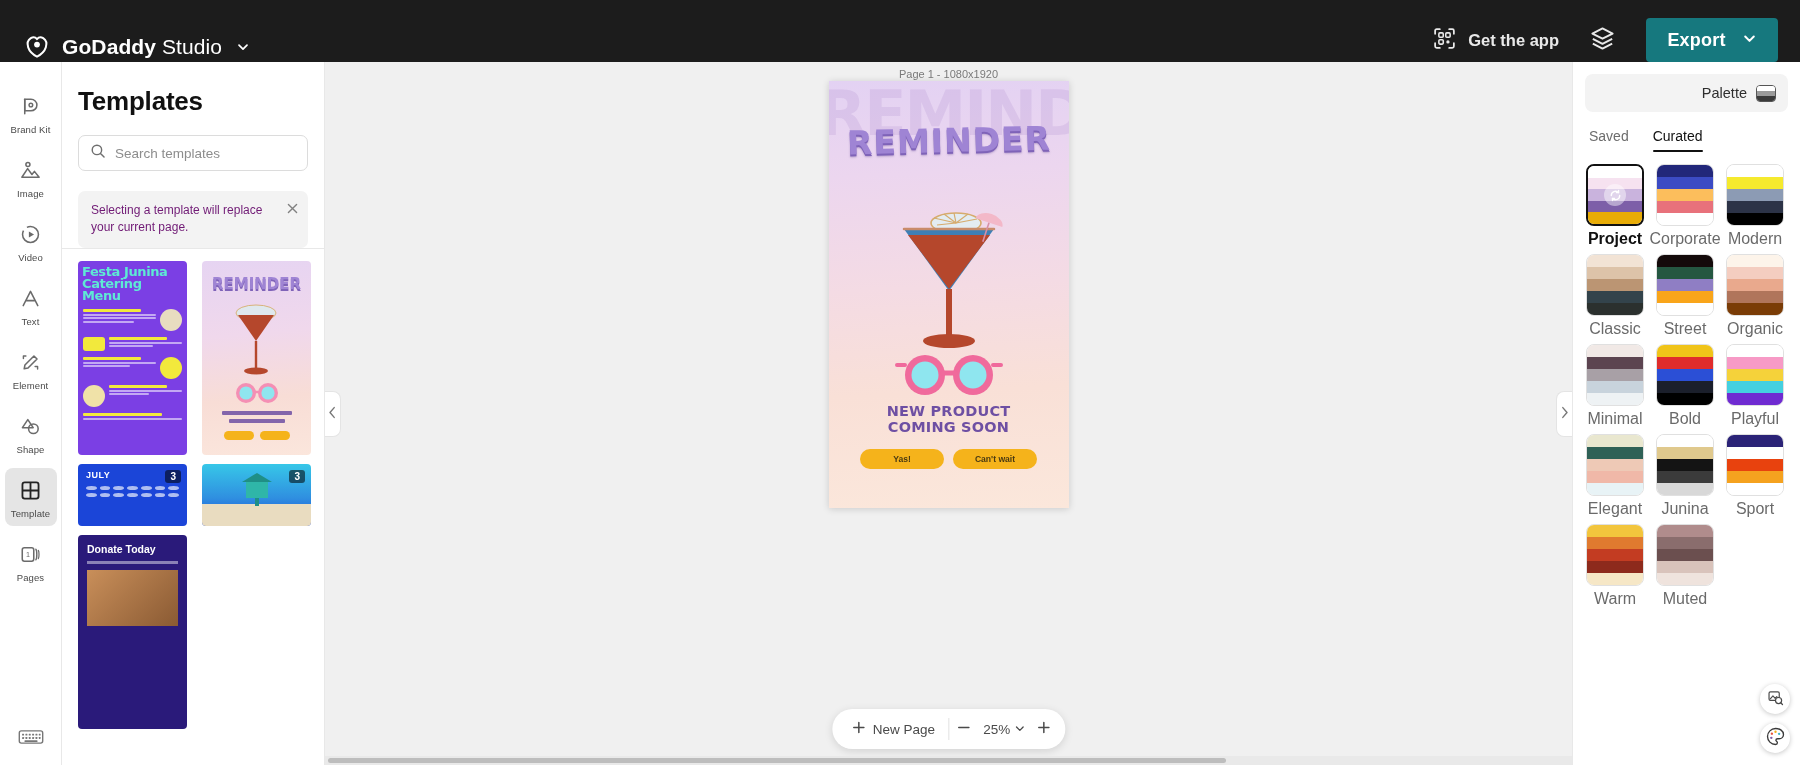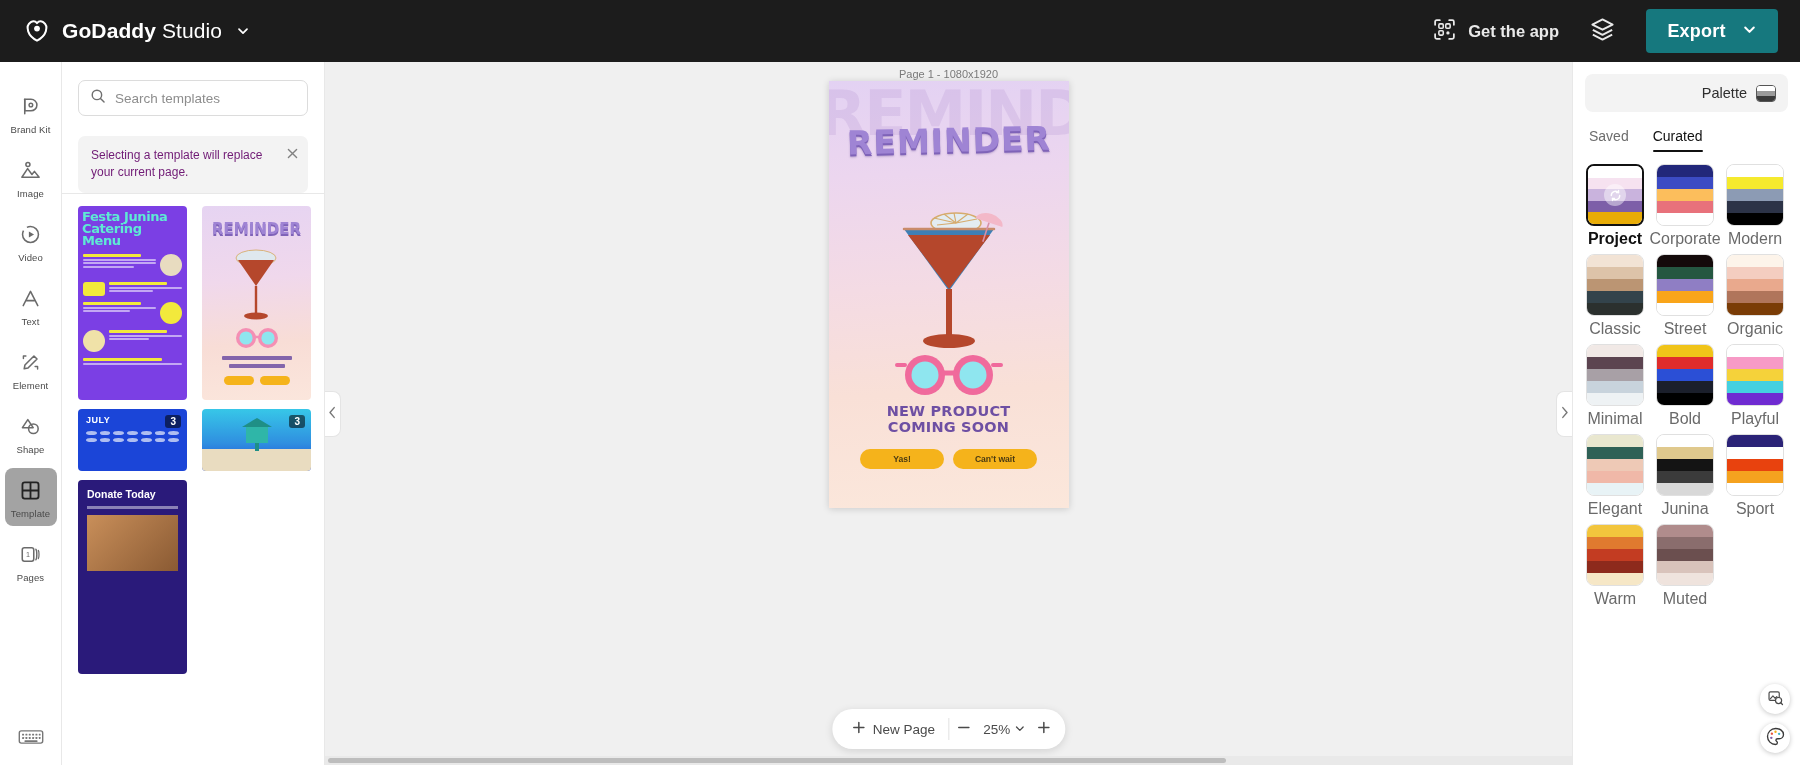--- a/index.html
+++ b/index.html
@@ -6,21 +6,21 @@
   html, body {
     width: 1800px; height: 765px;
     font-family: "Liberation Sans", sans-serif;
     background: #ffffff; overflow: hidden;
   }
   .app { position: relative; width: 1800px; height: 765px; display: flex; flex-direction: column; }
 
   
   .topbar {
     height: 62px; background: #1c1c1c; flex: 0 0 62px;
-    display: flex; align-items: center; justify-content: space-between;
+    display: flex; align-items: flex-end; justify-content: space-between;
     padding: 0 22px 0 22px; position: relative; z-index: 40;
   }
   .brand { display: flex; align-items: center; gap: 10px; cursor: pointer; }
   .brand-logo { width: 30px; height: 30px; display: block; }
   .brand-text { font-size: 21px; color: #fff; letter-spacing: .1px; white-space: nowrap; }
   .brand-text b { font-weight: 700; }
   .brand-text span { font-weight: 400; }
   .brand-caret { margin-left: 4px; display: flex; align-items: center; }
 
   .top-right { display: flex; align-items: center; gap: 26px; }
@@ -40,21 +40,21 @@
   
   .rail {
     width: 62px; flex: 0 0 62px; background: #fff; border-right: 1px solid #e8e8e8;
     display: flex; flex-direction: column; align-items: center;
     padding-top: 22px; position: relative; z-index: 25;
   }
   .rail-item {
     width: 52px; padding: 9px 0 7px; margin-bottom: 6px; border-radius: 8px;
     display: flex; flex-direction: column; align-items: center; gap: 5px; cursor: pointer;
   }
-  .rail-item.active { background: #a3a3a3; }
+  .rail-item.active { background: #e5e5e5; }
   .rail-label { font-size: 9.5px; color: #4a4a4a; letter-spacing: .1px; }
   .rail-icon { width: 26px; height: 26px; display: flex; align-items: center; justify-content: center; }
   .rail-kbd { position: absolute; bottom: 14px; left: 50%; transform: translateX(-50%); cursor: pointer; }
 
   
   .panel {
     width: 263px; flex: 0 0 263px; background: #fff; border-right: 1px solid #e8e8e8;
     display: flex; flex-direction: column; position: relative; z-index: 20; overflow: hidden;
   }
   .panel-title { font-size: 26px; font-weight: 700; color: #111; padding: 24px 16px 0 16px; letter-spacing: -.2px; }
@@ -389,20 +389,21 @@
               <rect x="18.8" y="10" width="2.1" height="2.1" rx=".5"></rect>
                 <rect x="22.4" y="10" width="1.9" height="2.1" rx=".5"></rect>
               <rect x="7" y="13.4" width="14" height="2" rx=".6"></rect>
             </g>
           </svg>
         </span>
       </div>
     </div>
 
     <div class="panel">
+      <div class="panel-title">Templates</div>
 
       <div class="search-wrap">
         <div class="search">
           <span>
             <svg width="16" height="16" viewBox="0 0 18 18">
               <circle cx="7.8" cy="7.8" r="5.3" fill="none" stroke="#6f6f6f" stroke-width="1.6"></circle>
               <path d="M11.8 11.8l4 4" stroke="#6f6f6f" stroke-width="1.6" stroke-linecap="round"></path>
             </svg>
           </span>
           <input type="text" value="" placeholder="Search templates" style="">

